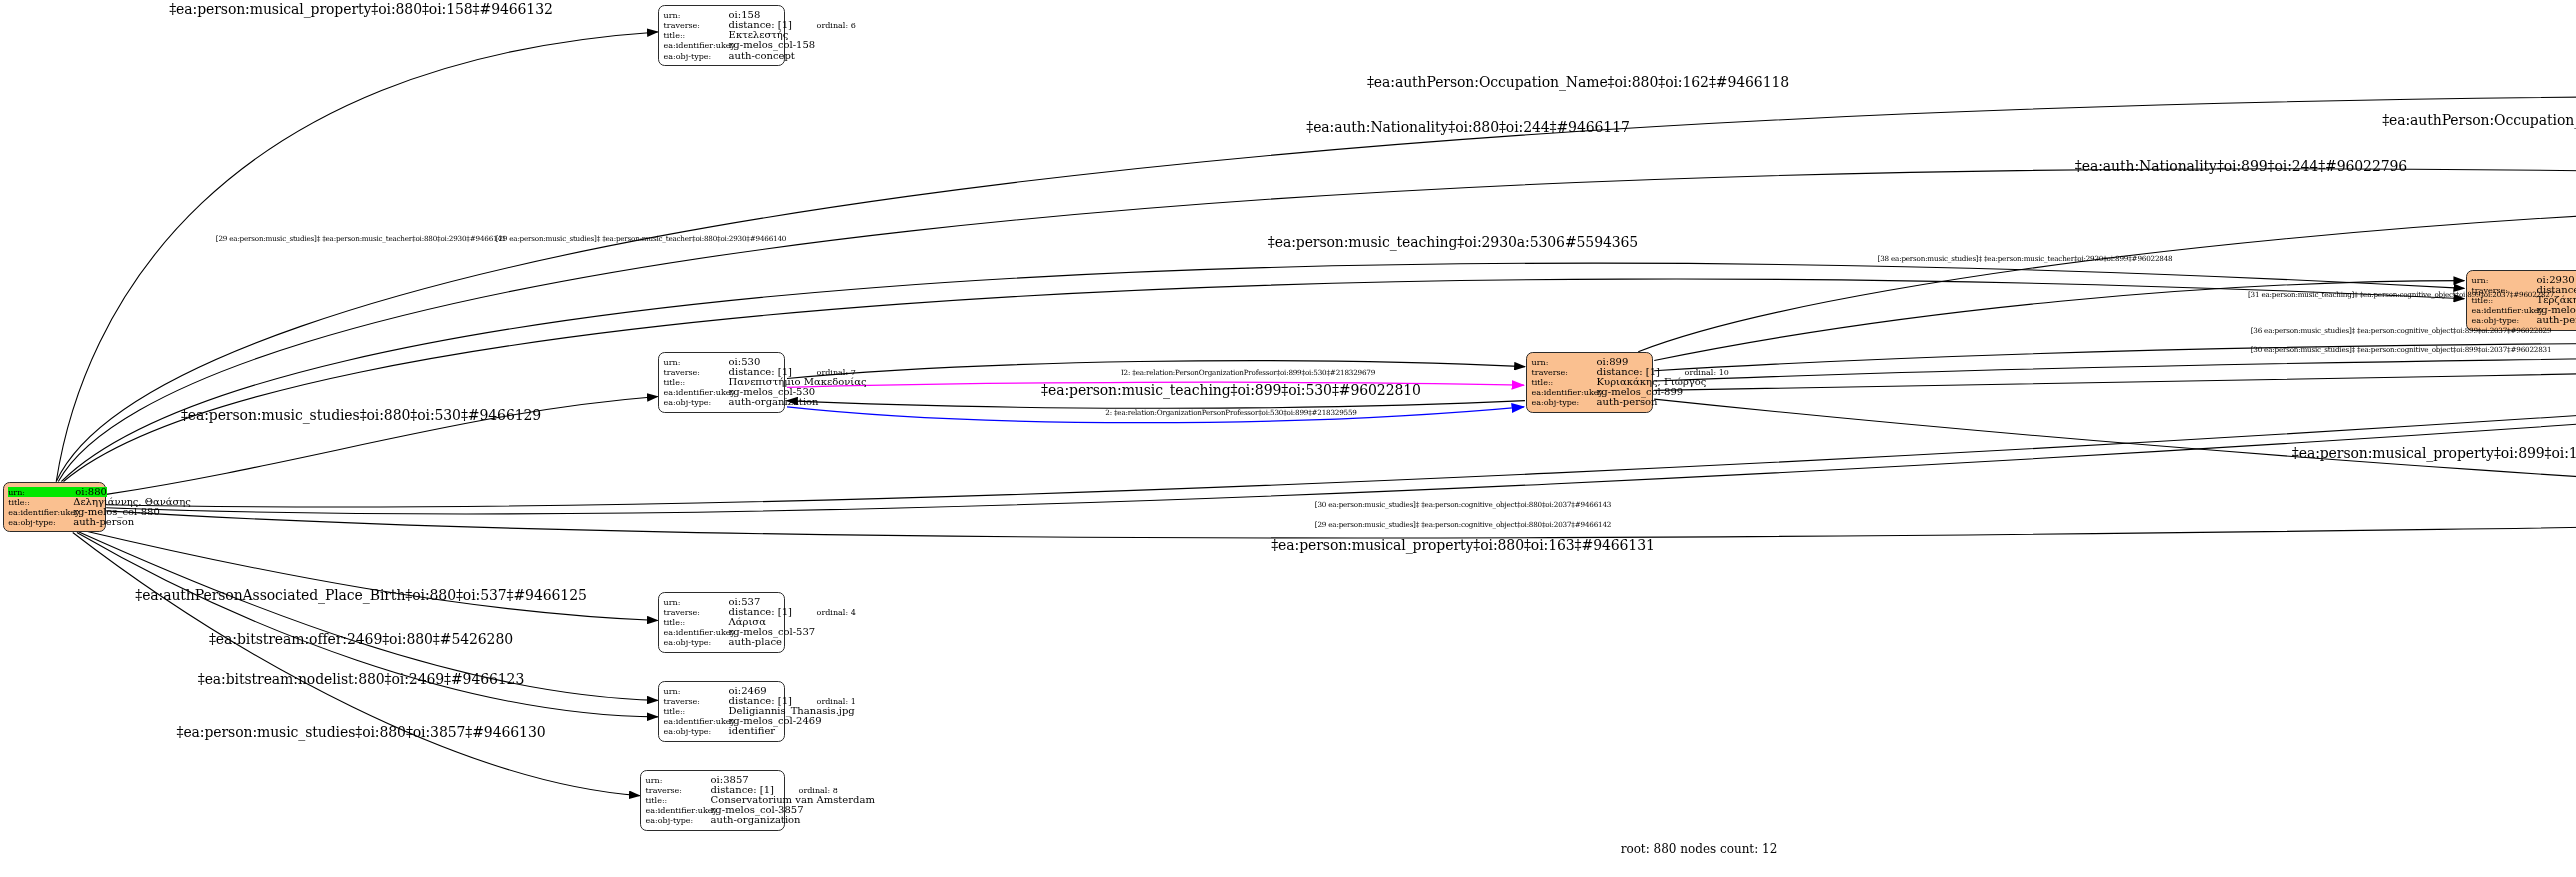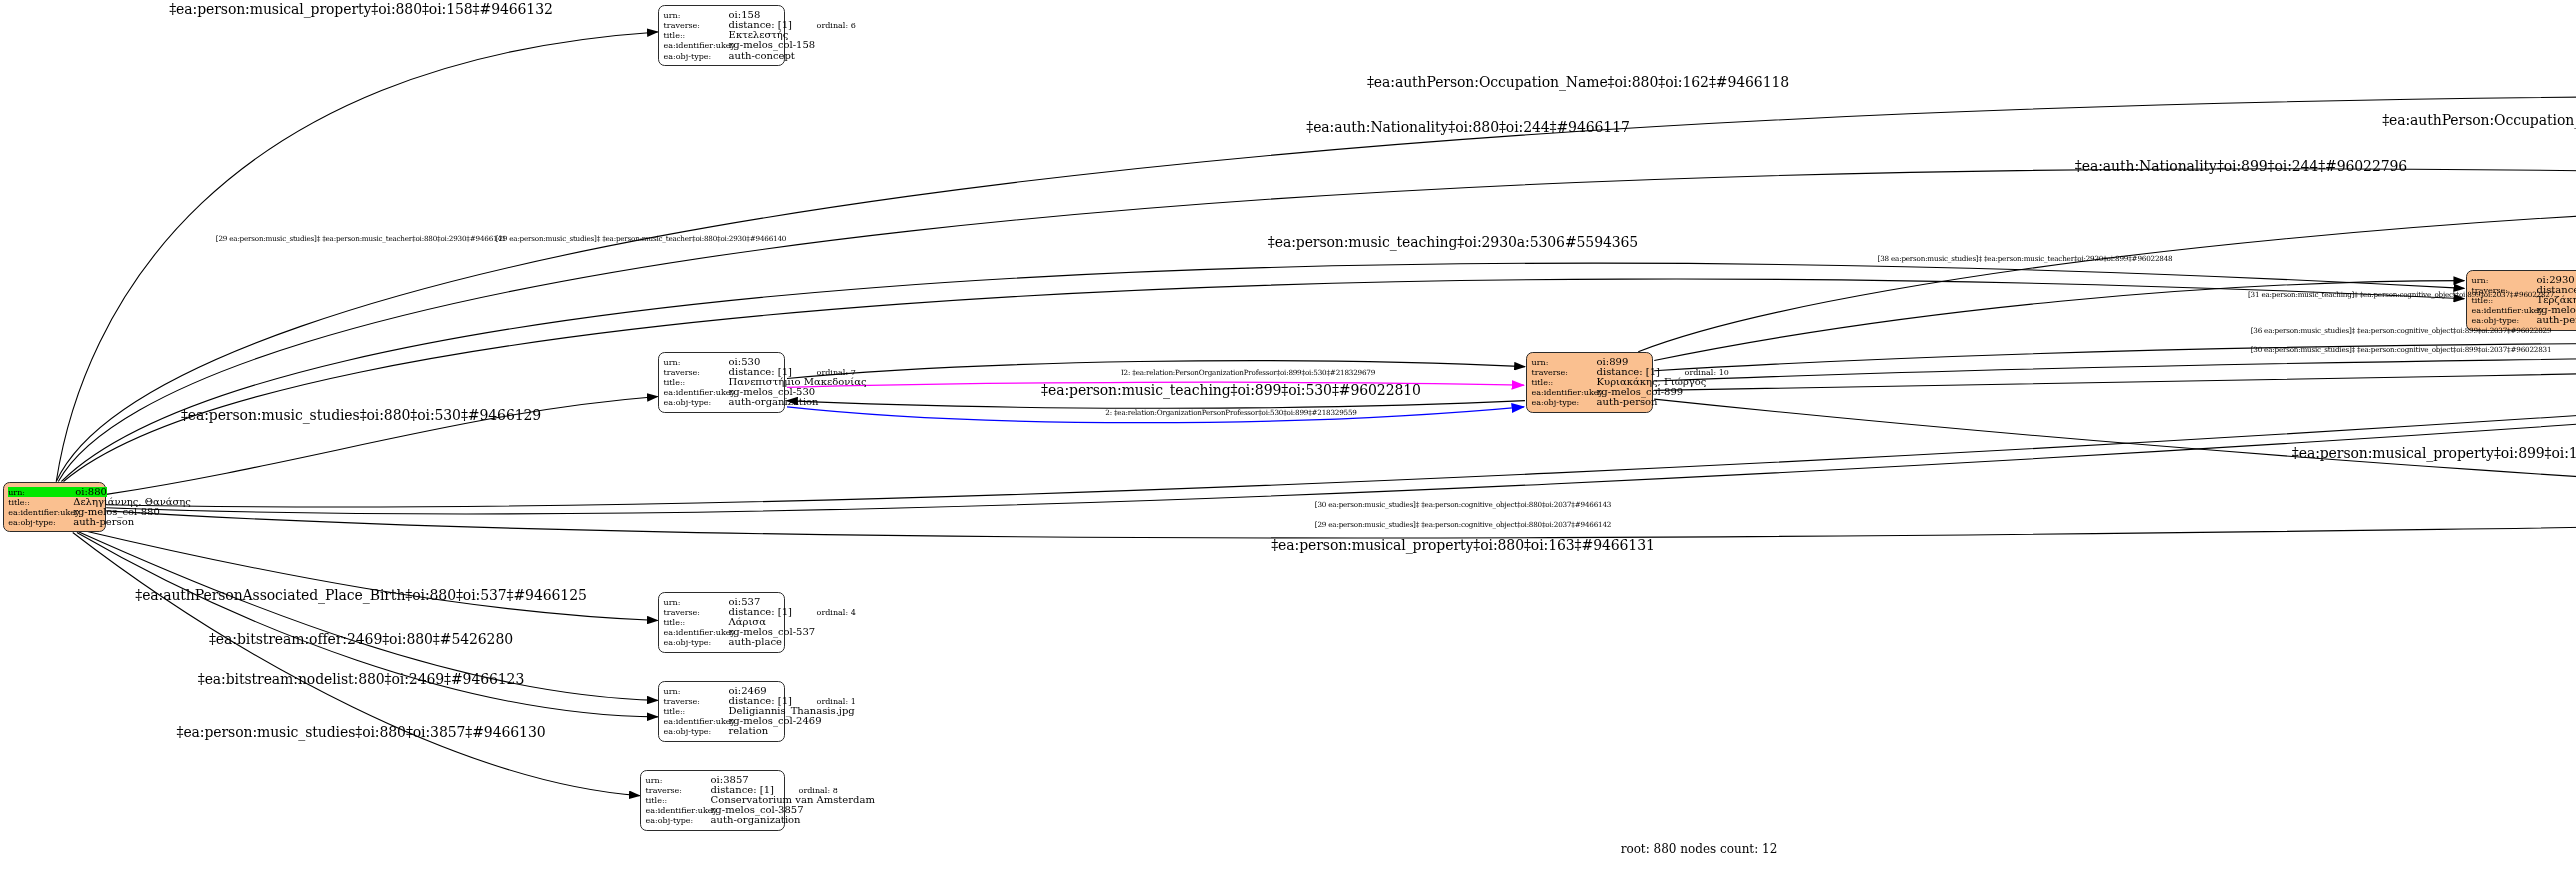--- a/index.html
+++ b/index.html
@@ -247,21 +247,21 @@
         <div class="row">
           <span class="k">title::</span>
           <span class="v">Deligiannis_Thanasis.jpg</span>
         </div>
         <div class="row">
           <span class="k">ea:identifier:ukey</span>
           <span class="v">rg-melos_col-2469</span>
         </div>
         <div class="row">
           <span class="k">ea:obj-type:</span>
-          <span class="v">relation</span>
+          <span class="v">identifier</span>
         </div>
       </div>
       <div class="node" style="left: 640px; top: 770px; width: 145px;">
         <div class="row">
           <span class="k">urn:</span>
           <span class="v">oi:3857</span>
         </div>
         <div class="row">
           <span class="k">traverse:</span>
           <span class="v dist">distance: [1]</span>

